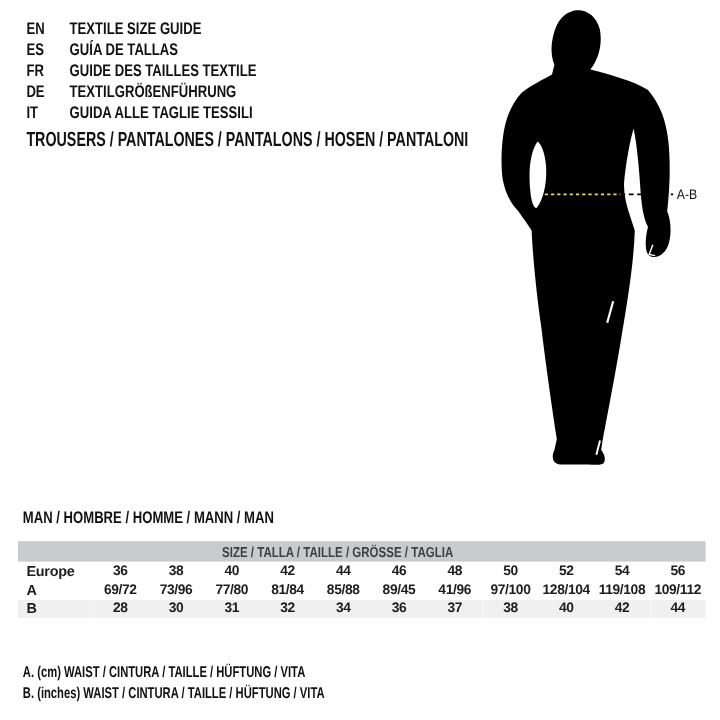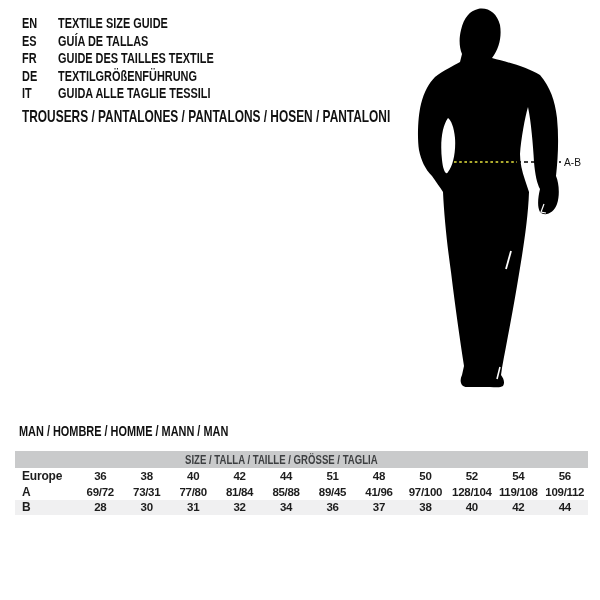--- a/index.html
+++ b/index.html
@@ -164,31 +164,31 @@
       </tr>
     </thead>
     <tbody>
         <tr>
           <td class="row-label">Europe</td>
           <td>36</td>
           <td>38</td>
           <td>40</td>
           <td>42</td>
           <td>44</td>
-          <td>51</td>
+          <td>46</td>
           <td>48</td>
           <td>50</td>
           <td>52</td>
           <td>54</td>
           <td>56</td>
         </tr>
         <tr>
           <td class="row-label">A</td>
           <td>69/72</td>
-          <td>73/31</td>
+          <td>73/96</td>
           <td>77/80</td>
           <td>81/84</td>
           <td>85/88</td>
           <td>89/45</td>
           <td>41/96</td>
           <td>97/100</td>
           <td>128/104</td>
           <td>119/108</td>
           <td>109/112</td>
         </tr>
@@ -202,14 +202,18 @@
           <td>36</td>
           <td>37</td>
           <td>38</td>
           <td>40</td>
           <td>42</td>
           <td>44</td>
         </tr>
       </tbody>
   </table>
 
+  <div class="footnotes">
+    <div class="footnote">A. (cm) WAIST / CINTURA / TAILLE / HÜFTUNG / VITA</div>
+    <div class="footnote">B. (inches) WAIST / CINTURA / TAILLE / HÜFTUNG / VITA</div>
+  </div>
 
 </div>
 
 </body></html>

